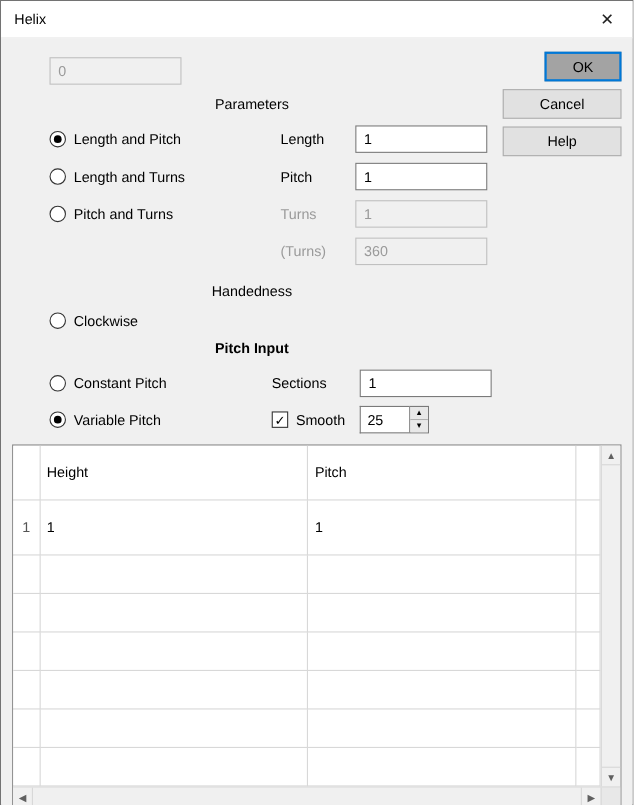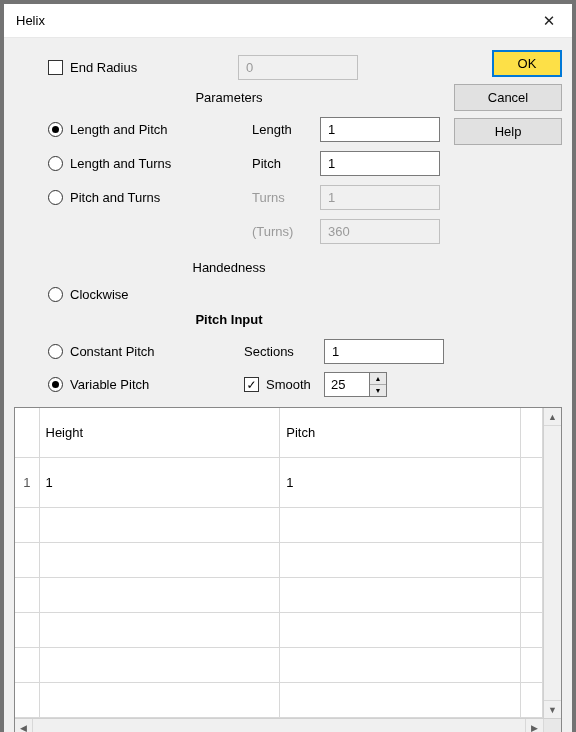--- a/index.html
+++ b/index.html
@@ -9,21 +9,21 @@
     font-size: 13px;
     color: #000;
     background: #fff;
     width: 576px;
     height: 732px;
     overflow: hidden;
   }
   .window {
     width: 576px;
     height: 732px;
-    border: 4px solid #737373;
+    border: 1px solid #737373;
     background: #fff;
     display: flex;
     flex-direction: column;
   }
   .titlebar {
     height: 34px;
     background: #fff;
     display: flex;
     align-items: center;
     justify-content: space-between;
@@ -65,21 +65,21 @@
     background: #e1e1e1;
     border: 1px solid #adadad;
     font-size: 13px;
     cursor: pointer;
     display: flex;
     align-items: center;
     justify-content: center;
   }
   .btn.primary {
     border: 2px solid #0078d7;
-    background: #fde047;
+    background: #a3a3a3;
     margin-left: 38px;
   }
   .row {
     display: flex;
     align-items: center;
     margin-bottom: 6px;
     min-height: 26px;
   }
   .indent { padding-left: 34px; }
   .checkbox, .radio {
@@ -256,24 +256,20 @@
       <span>✕</span>
     </div>
   </div>
 
   <div class="client">
 
     <div class="toprow">
       <div class="leftcol">
 
         <div class="row indent" style="margin-top:6px; margin-bottom:10px;">
-          <label class="checkbox" style="width:190px;">
-            <span class="box"></span>
-            <span>End Radius</span>
-          </label>
           <div class="txt disabled" style="width:120px;">0</div>
         </div>
 
         <div class="grouphdr">
           <span>Parameters</span>
           <span class="line"></span>
         </div>
 
         <div class="param-grid">
           <label class="radio selected">

